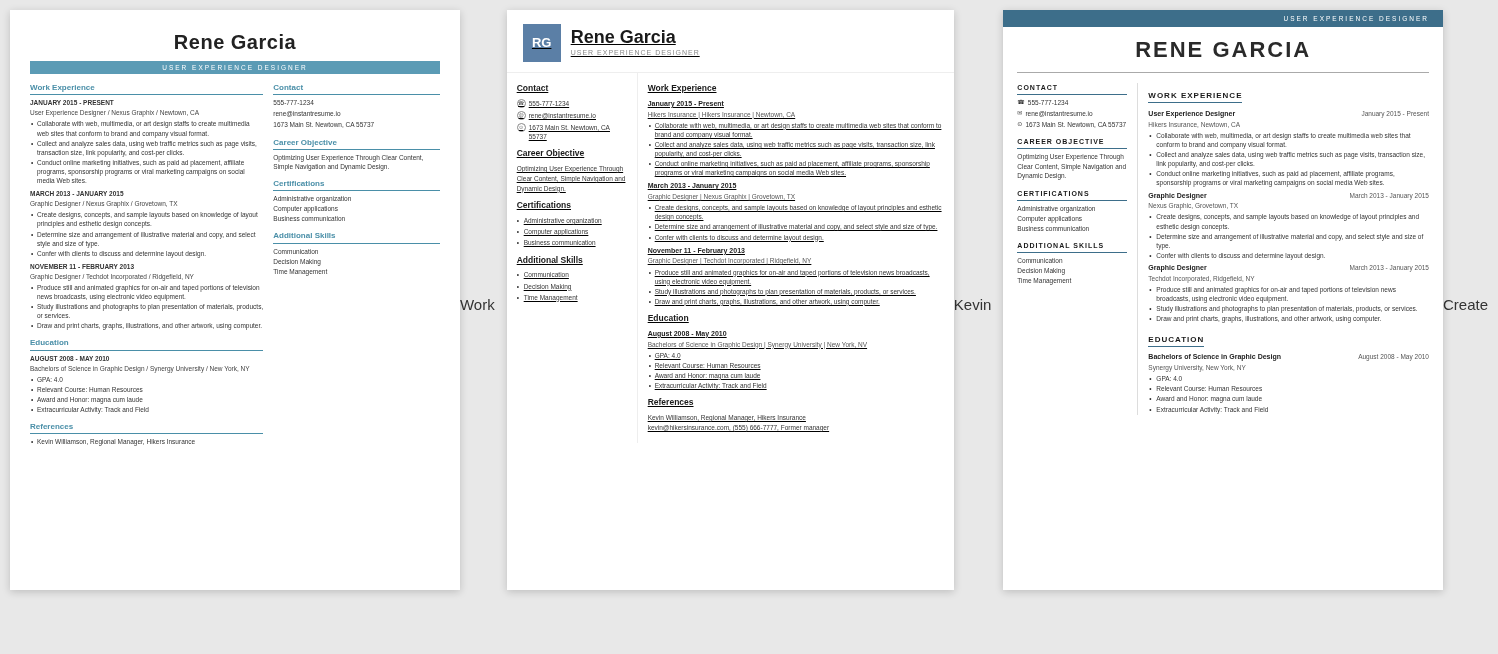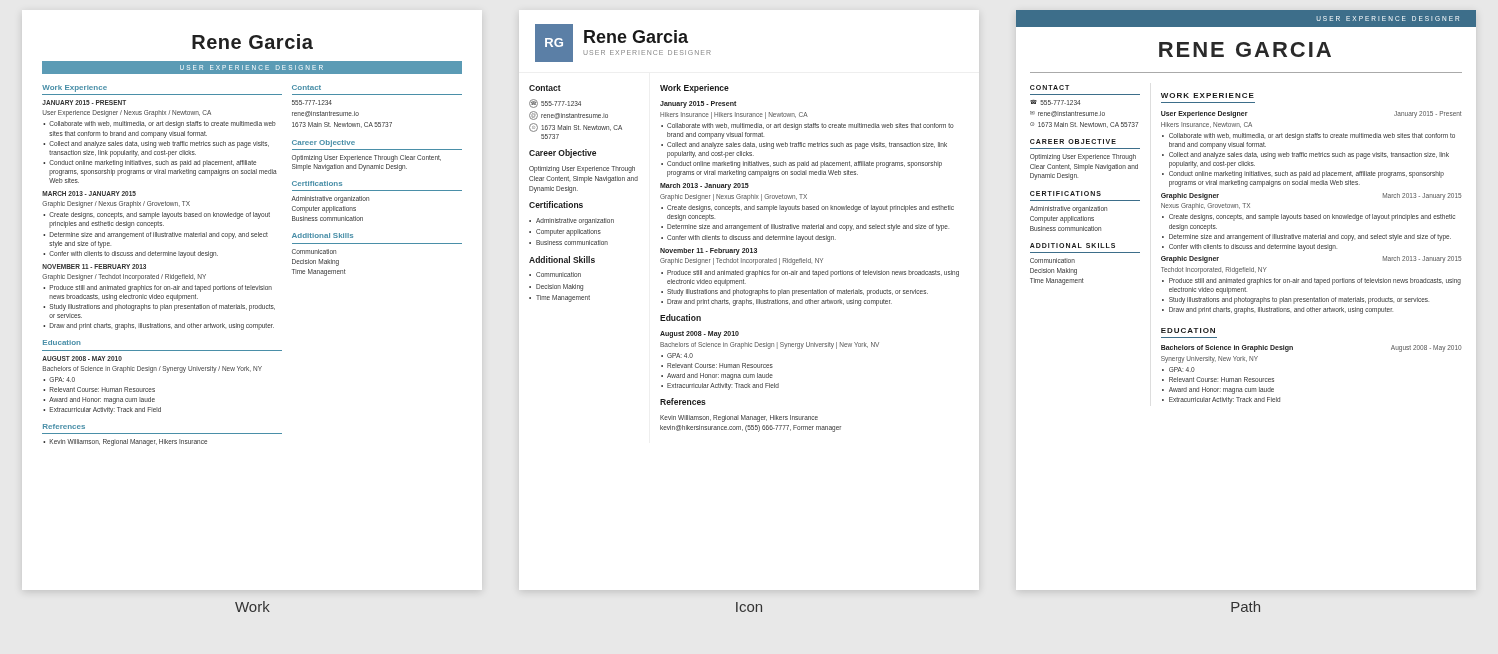--- a/index.html
+++ b/index.html
@@ -14,21 +14,21 @@
     }
     .templates-row {
       display: flex;
       gap: 12px;
       justify-content: center;
       width: 100%;
       max-width: 1498px;
     }
     .template-wrapper {
       display: flex;
-      flex-direction: column;
+      flex-direction: row;
       align-items: center;
       flex: 1;
     }
     .template-label {
       margin-top: 8px;
       font-size: 15px;
       color: #333;
       font-weight: normal;
     }
     .resume-card {
@@ -117,20 +117,21 @@
     }
     .path-cert-item {
       font-size: 6.5px;
       color: #333;
       margin-bottom: 1px;
     }
 
     
     .icon-resume {
       padding: 0;
+      text-decoration: underline;
     }
     .icon-header {
       display: flex;
       align-items: center;
       padding: 14px 16px 10px 16px;
       border-bottom: 1px solid #eee;
       gap: 10px;
     }
     .icon-avatar {
       width: 38px;
@@ -536,21 +537,21 @@
           <div class="icon-bullet">Relevant Course: Human Resources</div>
           <div class="icon-bullet">Award and Honor: magna cum laude</div>
           <div class="icon-bullet">Extracurricular Activity: Track and Field</div>
 
           <div class="icon-section-title">References</div>
           <div class="icon-ref-item">Kevin Williamson, Regional Manager, Hikers Insurance</div>
           <div class="icon-ref-item">kevin@hikersinsurance.com, (555) 666-7777, Former manager</div>
         </div>
       </div>
     </div>
-    <div class="template-label">Icon</div>
+    <div class="template-label">Kevin</div>
   </div>
 
   <div class="template-wrapper">
     <div class="resume-card clean-resume">
       <div class="clean-header-bar">USER EXPERIENCE DESIGNER</div>
       <div class="clean-name">RENE GARCIA</div>
       <div class="clean-divider"></div>
       <div class="clean-body">
         <div class="clean-left">
           <div class="clean-section-title">CONTACT</div>
@@ -618,16 +619,16 @@
             <div class="clean-edu-date">August 2008 - May 2010</div>
           </div>
           <div class="clean-edu-sub">Synergy University, New York, NY</div>
           <div class="clean-bullet">GPA: 4.0</div>
           <div class="clean-bullet">Relevant Course: Human Resources</div>
           <div class="clean-bullet">Award and Honor: magna cum laude</div>
           <div class="clean-bullet">Extracurricular Activity: Track and Field</div>
         </div>
       </div>
     </div>
-    <div class="template-label">Path</div>
+    <div class="template-label">Create</div>
   </div>
 
 </div>
 
 </body></html>

